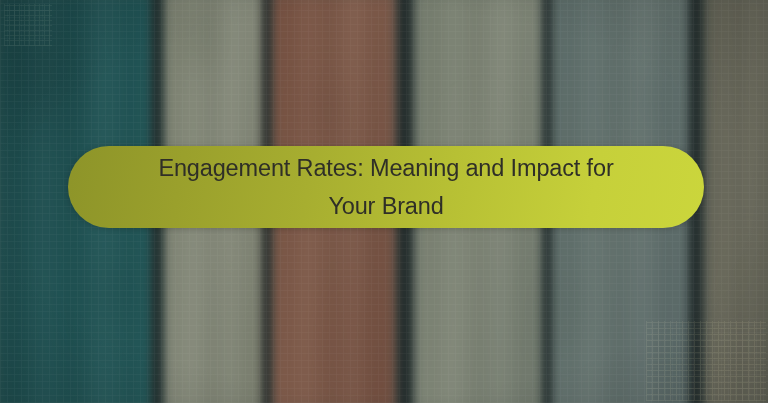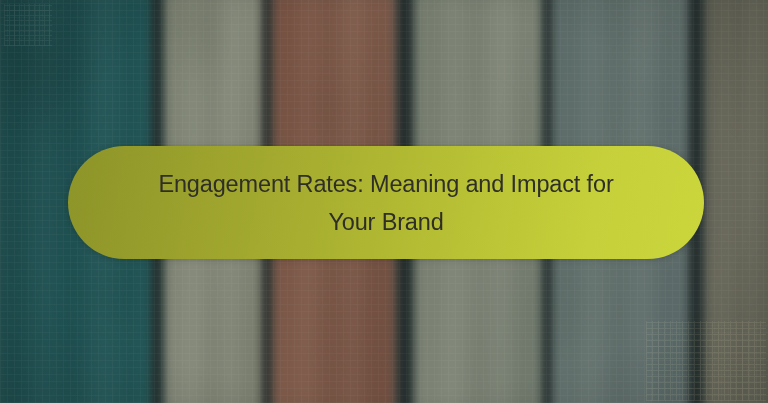--- a/index.html
+++ b/index.html
@@ -115,21 +115,21 @@
            background-image:
              repeating-linear-gradient(0deg, rgba(235,220,160,.9) 0 1px, transparent 1px 6px),
              repeating-linear-gradient(90deg, rgba(235,220,160,.9) 0 1px, transparent 1px 6px); }
 
   
   #title-pill {
     position: absolute;
     left: 68px;
     top: 146px;
     width: 636px;
-    height: 113px;
+    height: 82px;
     border-radius: 57px;
     background: linear-gradient(100deg,
         #8d9429 0%,
         #9aa02c 18%,
         #a7ae30 38%,
         #b7c034 60%,
         #c6d03a 82%,
         #cbd63c 100%);
     display: flex;
     align-items: center;

